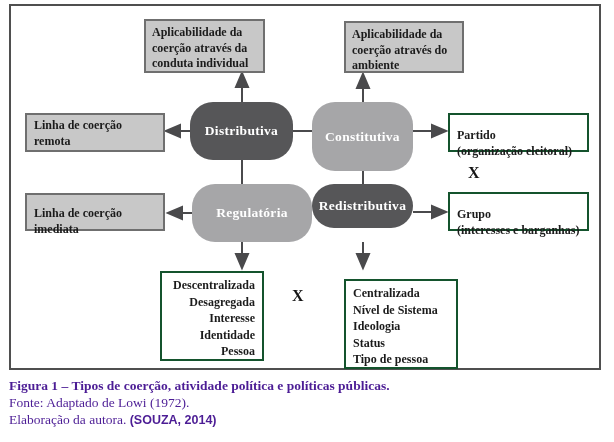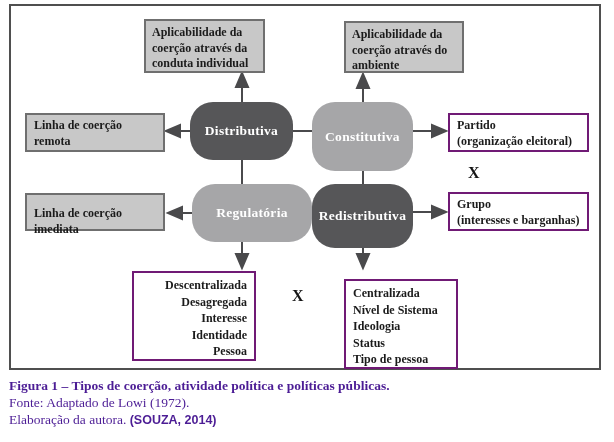--- a/index.html
+++ b/index.html
@@ -22,22 +22,22 @@
   .node {
     position:absolute; box-sizing:border-box; border-radius:23px;
     display:flex; align-items:center; justify-content:center;
     color:#ffffff; font-size:13.5px; font-weight:600; letter-spacing:0.3px;
   }
   .node.dark  { background:#565658; }
   .node.light { background:#a6a6a8; }
 
   .wbox {
     position:absolute; box-sizing:border-box; background:#ffffff;
-    border:2px solid #701a75; font-size:12px; font-weight:600;
-    line-height:16px; padding:2px 7px; color:#1b1b1b;
+    border:2px solid #14532d; font-size:12px; font-weight:600;
+    line-height:16px; padding:12px 7px; color:#1b1b1b;
   }
   .wbox.list { line-height:16.5px; padding-top:4px; }
   .wbox .line { white-space:nowrap; }
   .align-right { text-align:right; }
   .italic { }
 
   .xmark {
     position:absolute; font-weight:bold; font-size:16px; color:#141414;
     font-family:"Liberation Serif", serif;
   }
@@ -87,33 +87,33 @@
 
   <div class="gbox" style="left:144px; top:19px; width:121px; height:54px;">Aplicabilidade da coerção através da conduta individual</div>
   <div class="gbox" style="left:344px; top:21px; width:120px; height:52px;">Aplicabilidade da coerção através do ambiente</div>
 
   <div class="gbox" style="left:25px; top:113px; width:140px; height:39px; padding:3px 7px;">Linha de coerção remota</div>
   <div class="gbox" style="left:25px; top:193px; width:140px; height:38px; padding:11px 7px;">Linha de coerção imediata</div>
 
   <div class="node dark" style="left:190px; top:102px; width:103px; height:58px;">Distributiva</div>
   <div class="node light" style="left:312px; top:102px; width:101px; height:69px;">Constitutiva</div>
   <div class="node light" style="left:192px; top:184px; width:120px; height:58px;">Regulatória</div>
-  <div class="node dark" style="left:312px; top:184px; width:101px; height:64px;text-align:center;">Redistributiva</div>
+  <div class="node dark" style="left:312px; top:184px; width:101px; height:44px;text-align:center;">Redistributiva</div>
 
   <div class="wbox" style="left:448px; top:113px; width:141px; height:39px;">
     <div class="line">Partido</div>
     <div class="line">(organização eleitoral)</div>
   </div>
   <div class="xmark" style="left:468px; top:164px;">X</div>
   <div class="wbox" style="left:448px; top:192px; width:141px; height:39px;">
     <div class="line">Grupo</div>
     <div class="line">(interesses e barganhas)</div>
   </div>
 
-  <div class="wbox list align-right" style="left:132px; top:271px; width:124px; height:90px;text-align:right;">
+  <div class="wbox list align-right" style="left:160px; top:271px; width:104px; height:90px;text-align:right;">
     <div class="line">Descentralizada</div>
     <div class="line">Desagregada</div>
     <div class="line">Interesse</div>
     <div class="line">Identidade</div>
     <div class="line">Pessoa</div>
   </div>
   <div class="xmark" style="left:292px; top:287px;">X</div>
   <div class="wbox list" style="left:344px; top:279px; width:114px; height:90px;">
     <div class="line">Centralizada</div>
     <div class="line">Nível de Sistema</div>

